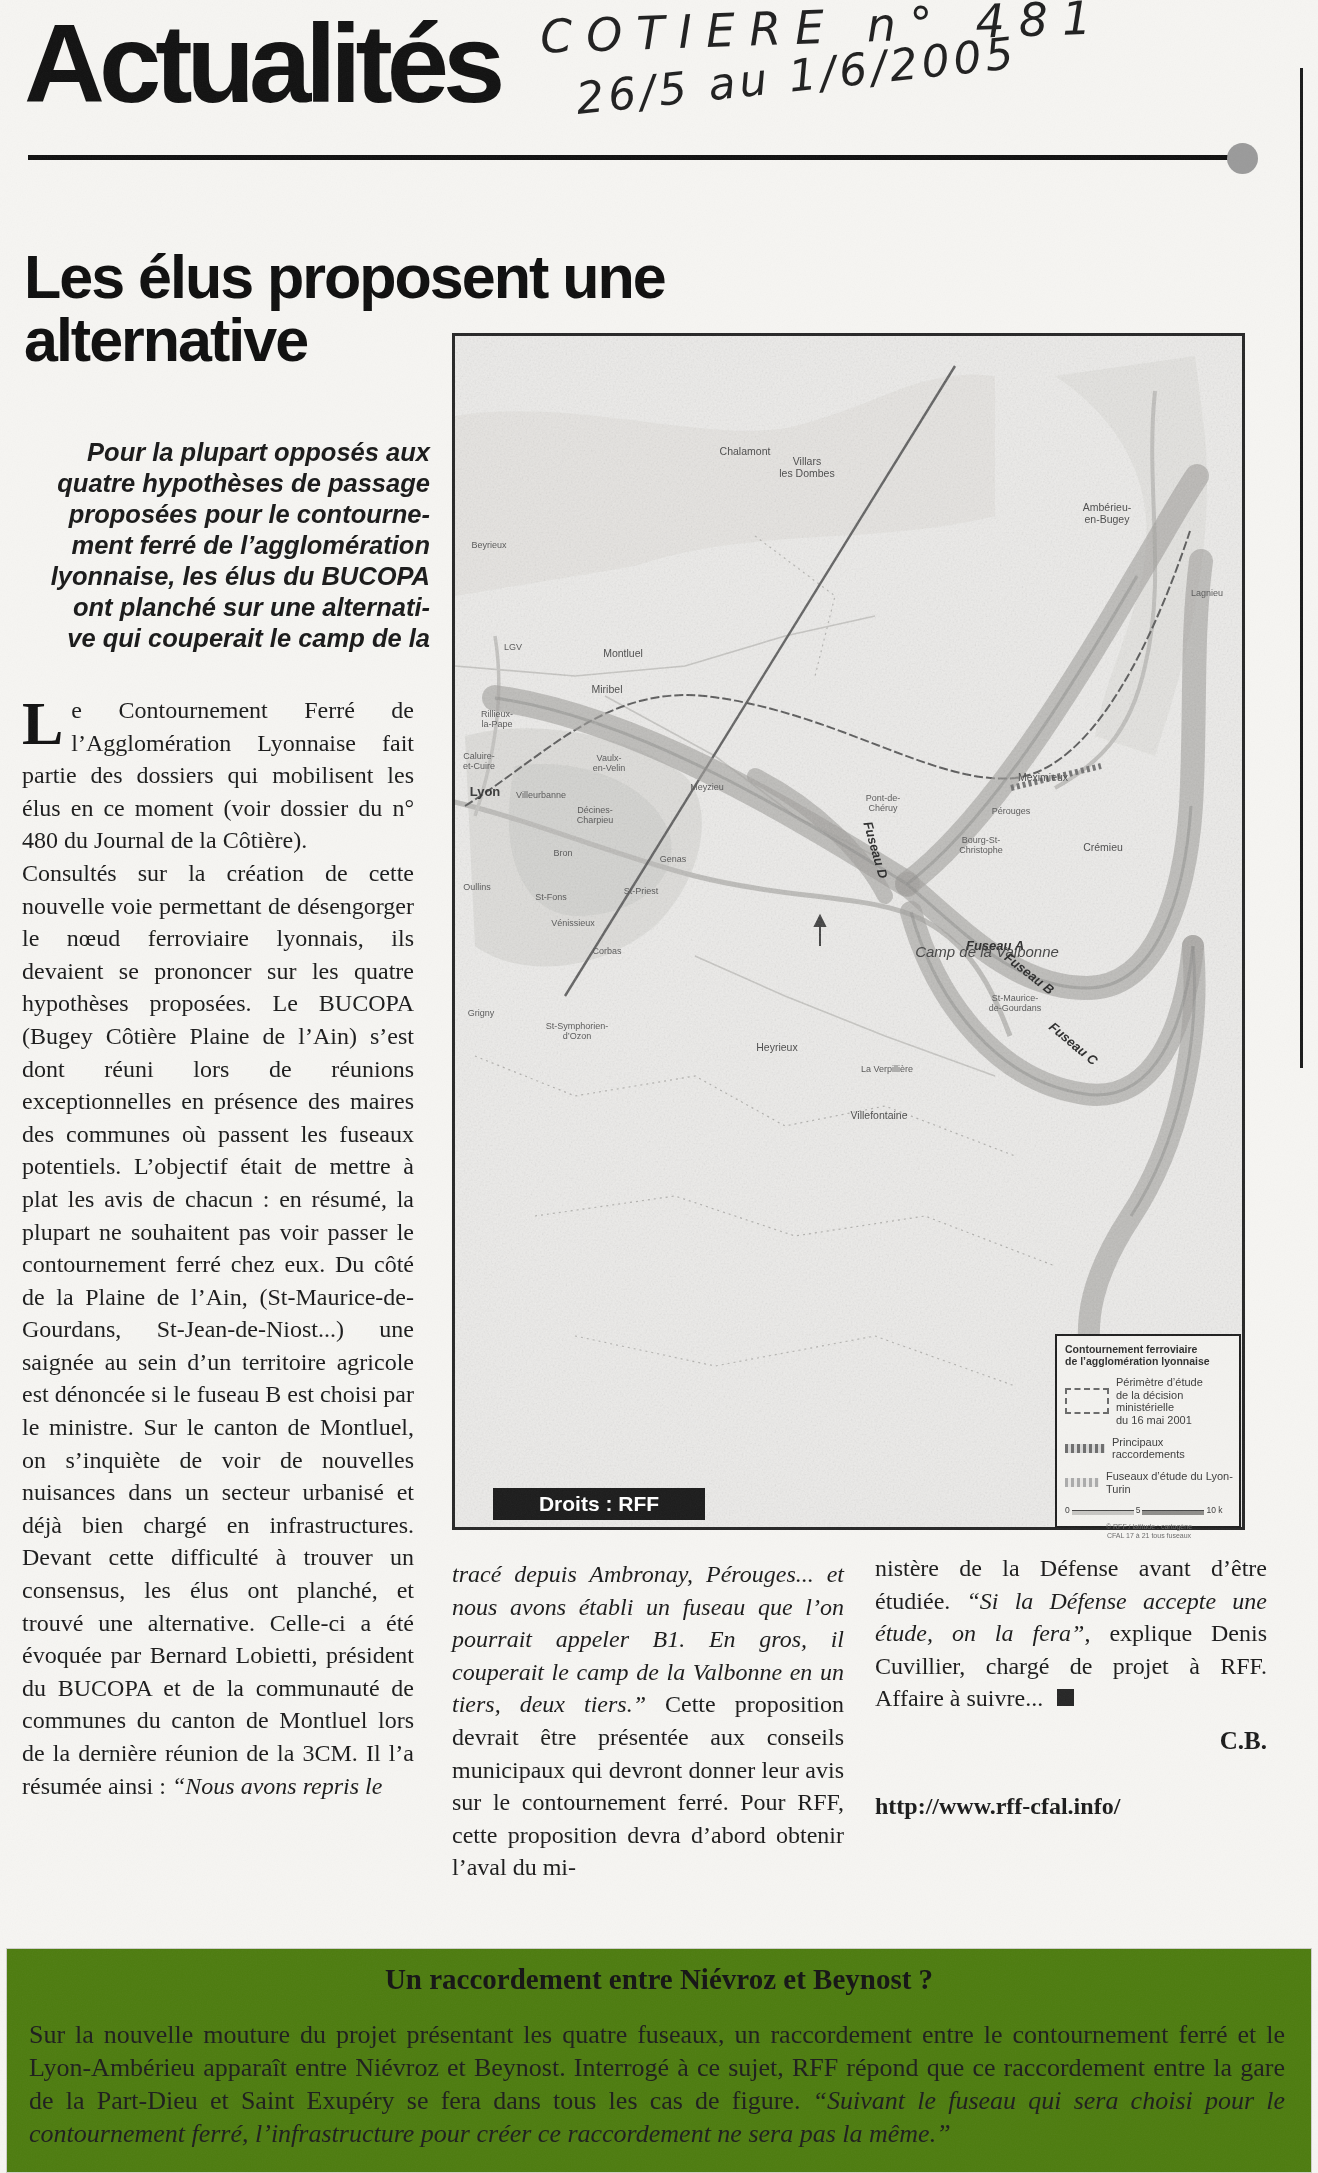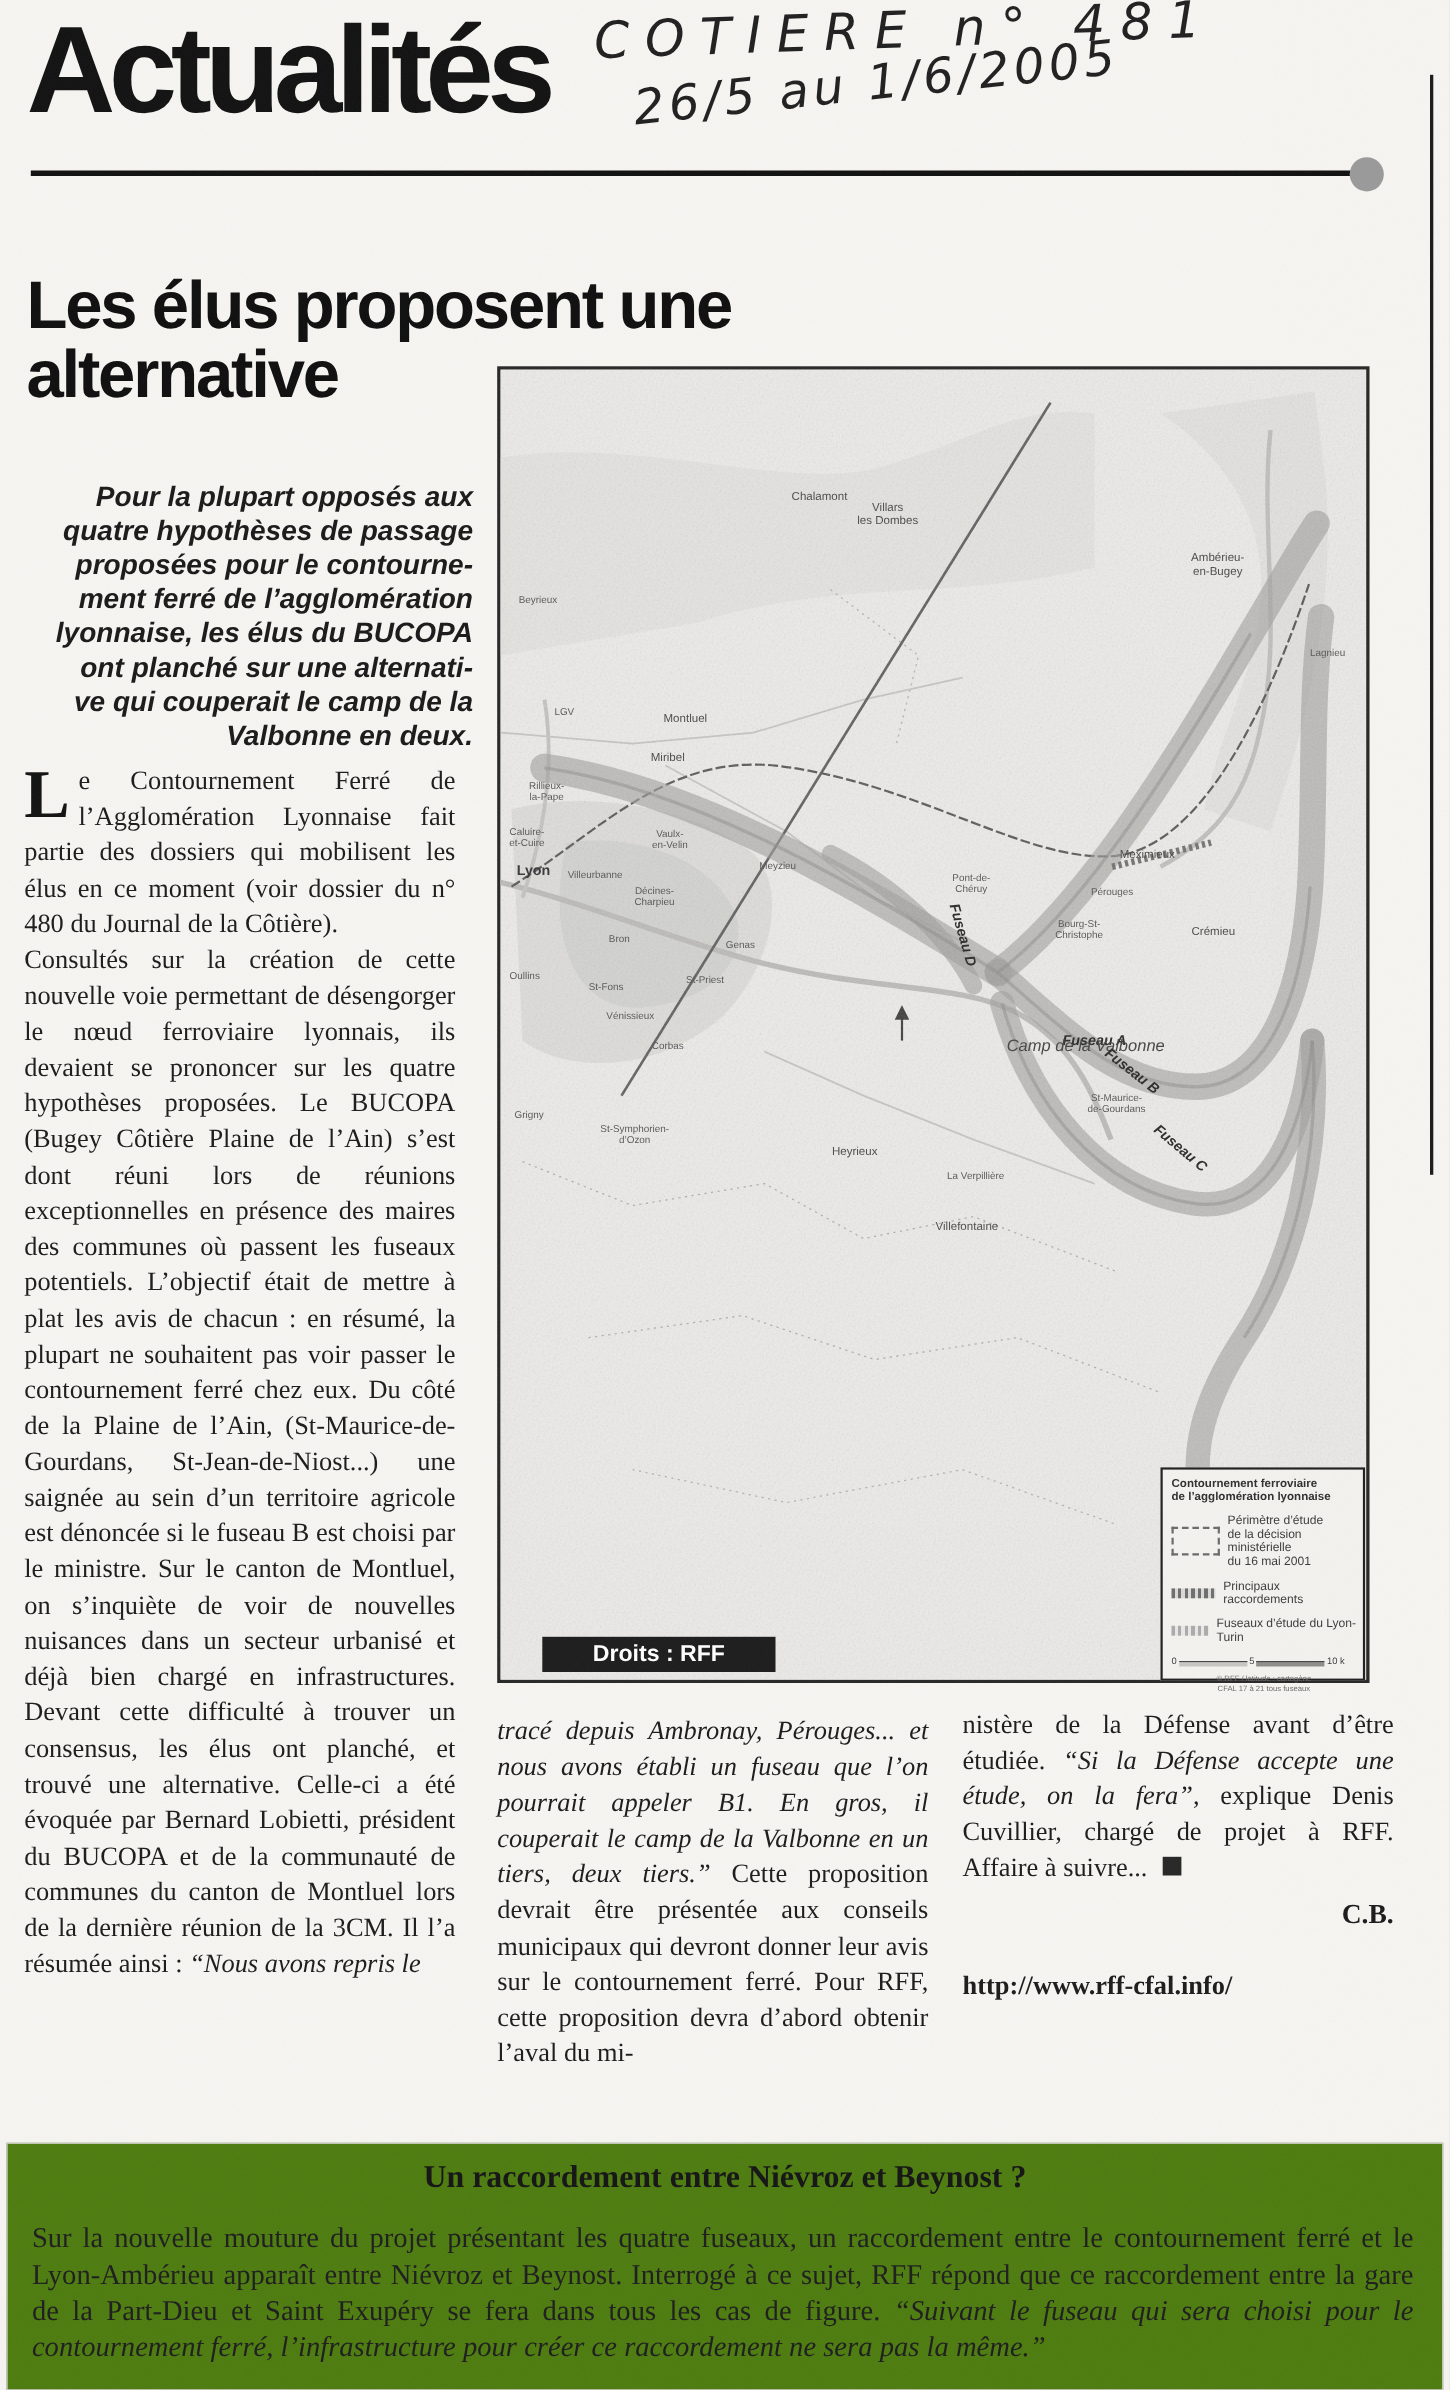--- a/index.html
+++ b/index.html
@@ -83,21 +83,20 @@
   <div class="headline">Les élus proposent une alternative</div>
 
   <div class="intro">
     <div>Pour la plupart opposés aux</div>
     <div>quatre hypothèses de passage</div>
     <div>proposées pour le contourne-</div>
     <div>ment ferré de l’agglomération</div>
     <div>lyonnaise, les élus du BUCOPA</div>
     <div>ont planché sur une alternati-</div>
     <div>ve qui couperait le camp de la</div>
-    <div>Valbonne en deux.</div>
   </div>
 
   <div class="bodycol col1">
     <p><span class="dropcap">L</span><span>e Contournement Ferré de l’Agglomération Lyonnaise fait partie des dossiers qui mobilisent les élus en ce moment (voir dossier du n° 480 du Journal de la Côtière).</span></p>
     <p><span>Consultés sur la création de cette nouvelle voie permettant de désengorger le nœud ferroviaire lyonnais, ils devaient se prononcer sur les quatre hypothèses proposées. Le BUCOPA (Bugey Côtière Plaine de l’Ain) s’est dont réuni lors de réunions exceptionnelles en présence des maires des communes où passent les fuseaux potentiels. L’objectif était de mettre à plat les avis de chacun : en résumé, la plupart ne souhaitent pas voir passer le contournement ferré chez eux. Du côté de la Plaine de l’Ain, (St-Maurice-de-Gourdans, St-Jean-de-Niost...) une saignée au sein d’un territoire agricole est dénoncée si le fuseau B est choisi par le ministre. Sur le canton de Montluel, on s’inquiète de voir de nouvelles nuisances dans un secteur urbanisé et déjà bien chargé en infrastructures. Devant cette difficulté à trouver un consensus, les élus ont planché, et trouvé une alternative. Celle-ci a été évoquée par Bernard Lobietti, président du BUCOPA et de la communauté de communes du canton de Montluel lors de la dernière réunion de la 3CM. Il l’a résumée ainsi : </span><span class="q">“Nous avons repris le</span></p>
   </div>
 
   <div class="map">
     <svg width="787" height="1191" viewBox="0 0 787 1191" preserveAspectRatio="none">
       <defs>

